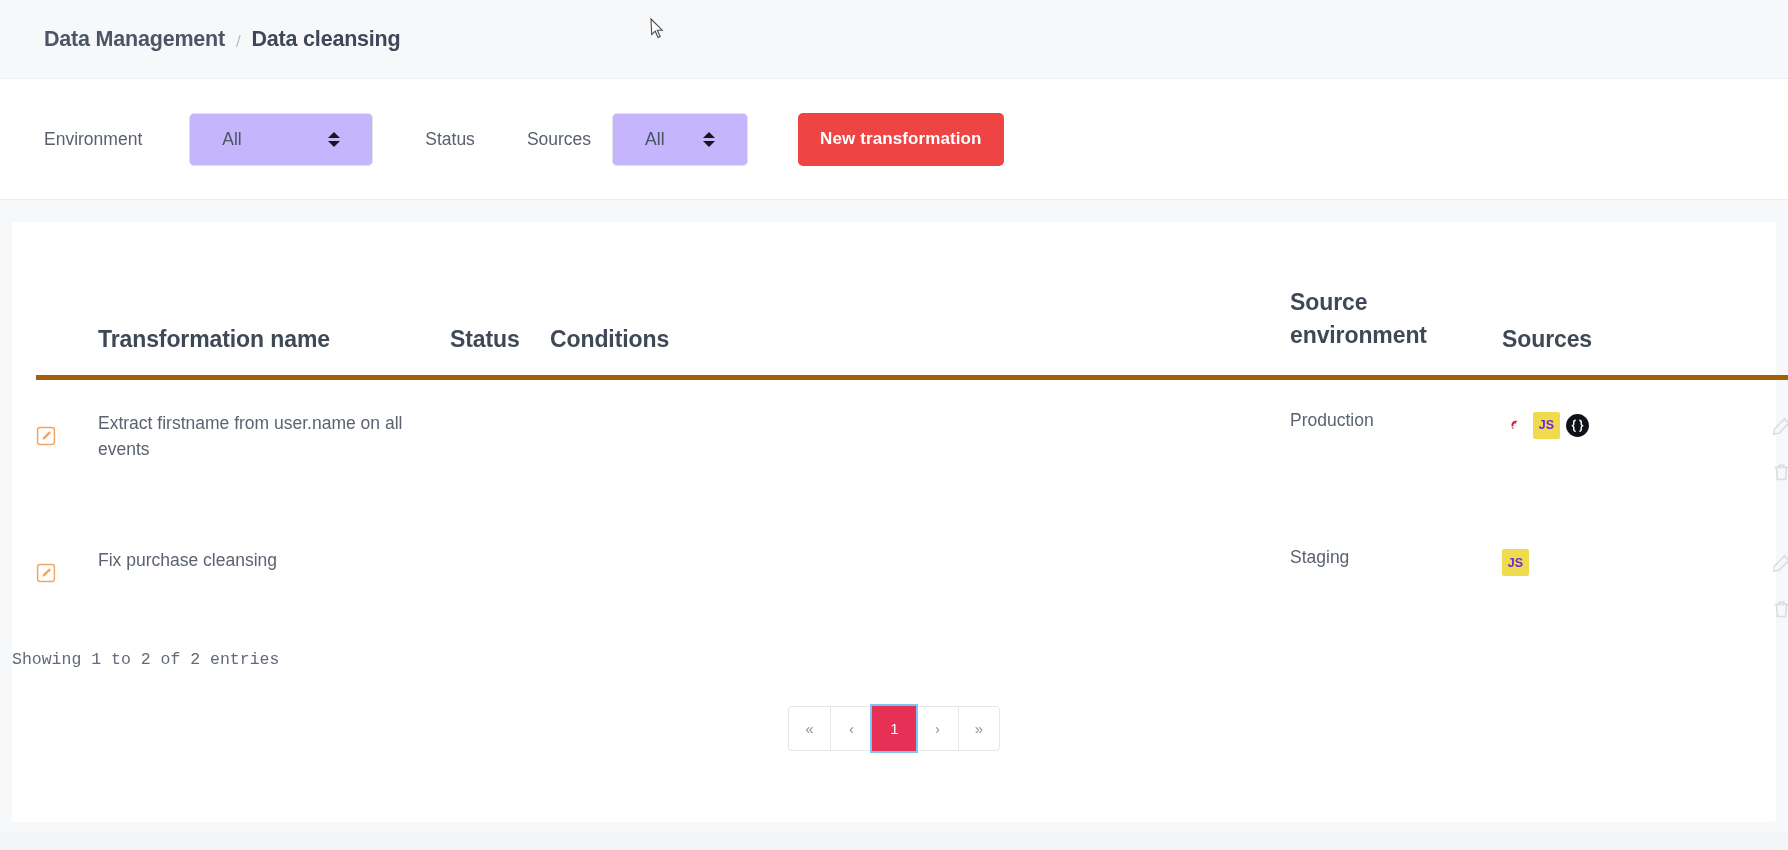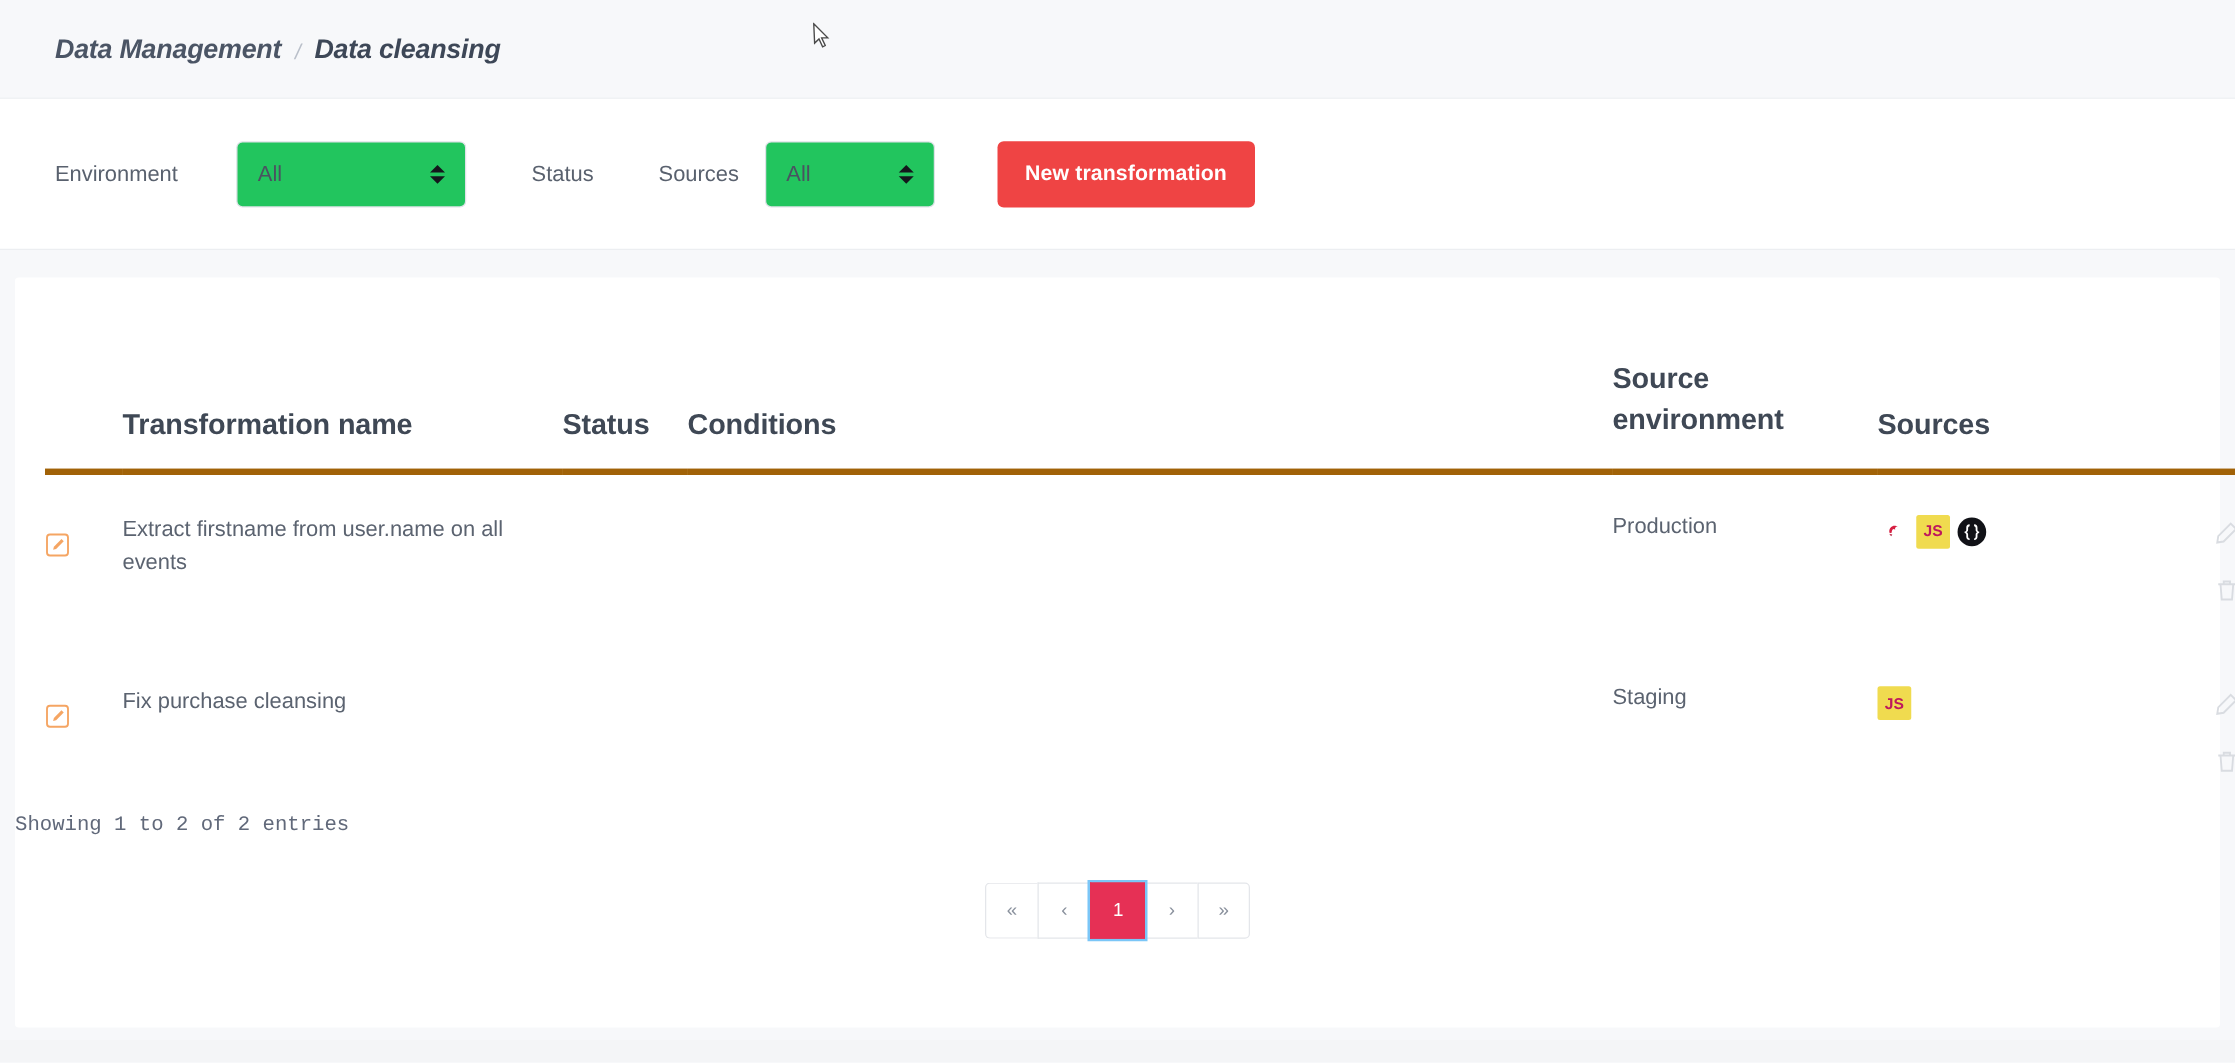--- a/index.html
+++ b/index.html
@@ -32,21 +32,20 @@
     align-items: center;
     padding-left: 44px;
   }
   .breadcrumb {
     display: flex;
     align-items: flex-end;
     gap: 11px;
     font-size: 21.5px;
     font-weight: bold;
     letter-spacing: -0.2px;
-    font-style: italic;
   }
   .crumb { color: #4b5565; }
   .crumb-sep { color: #b9bfc9; font-weight: normal; font-size: 17px; }
   .crumb-current { color: #3d4757; }
 
   
   .toolbar {
     background: #ffffff;
     height: 122px;
     display: flex;
@@ -94,24 +93,24 @@
     font-size: 17.5px;
     color: #59616e;
     white-space: nowrap;
   }
 
   .select-wrap {
     position: relative;
     height: 53px;
     border: 1px solid #dfe2e8;
     border-radius: 5px;
-    background: #22c55e;
-    display: flex;
-    align-items: center;
-    padding: 0 16px;
+    background: #c4b5fd;
+    display: flex;
+    align-items: center;
+    padding: 0 32px;
   }
   .select-wrap.env { width: 184px; margin-left: 47px; }
   .select-wrap.sources { width: 136px; margin-left: 21px; }
   .select-value {
     font-size: 17.5px;
     color: #4a5361;
     flex: 1;
   }
   .updown {
     display: flex;
@@ -258,21 +257,21 @@
   .src-badge {
     width: 27px;
     height: 27px;
     display: flex;
     align-items: center;
     justify-content: center;
     font-size: 12px;
     font-weight: bold;
     border-radius: 2px;
   }
-  .src-js { background: #f0db4f; color: #be185d; font-size: 12.5px; }
+  .src-js { background: #f0db4f; color: #6d28d9; font-size: 12.5px; }
   .src-json { background: #ffffff; color: #101114; }
   .src-ruby { background: transparent; }
 
   .row-actions {
     display: flex;
     flex-direction: column;
     align-items: flex-end;
     gap: 25px;
     padding-top: 6px;
   }

